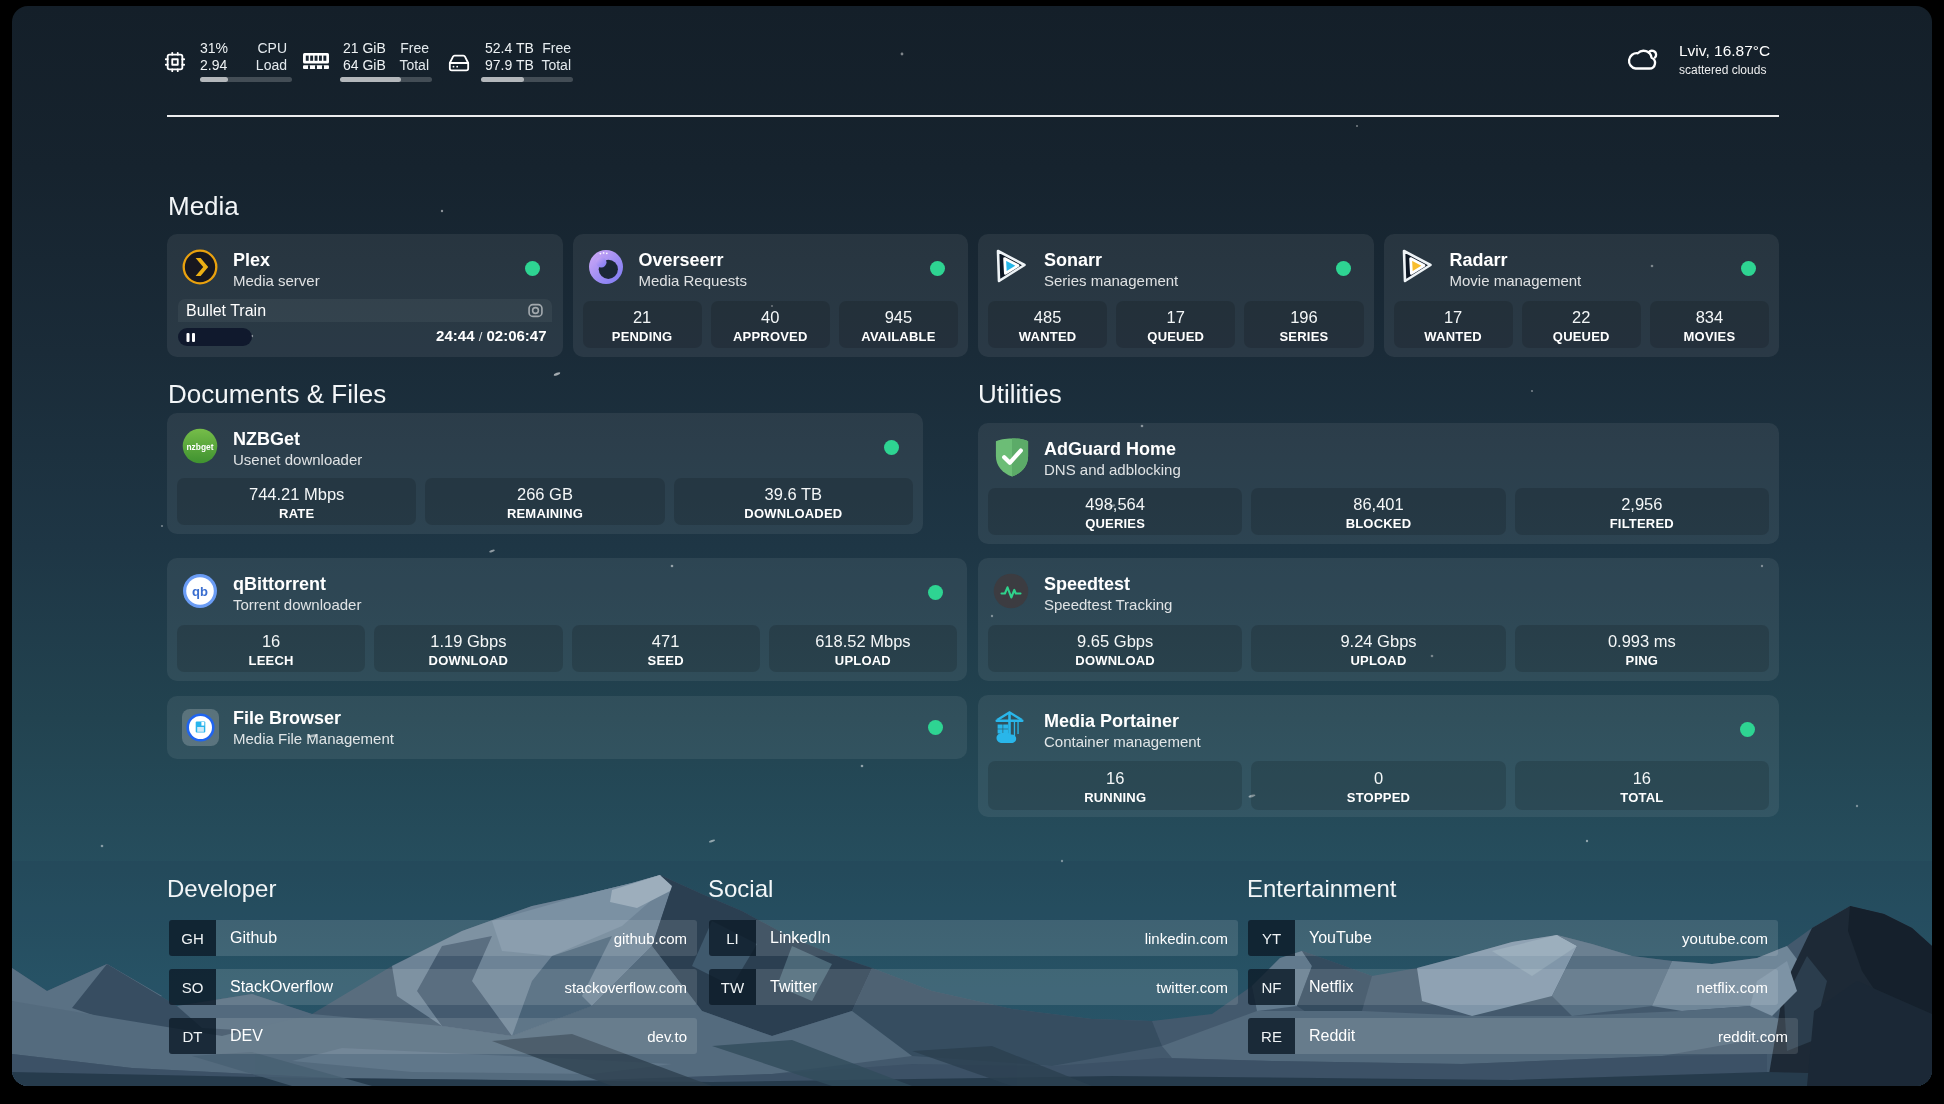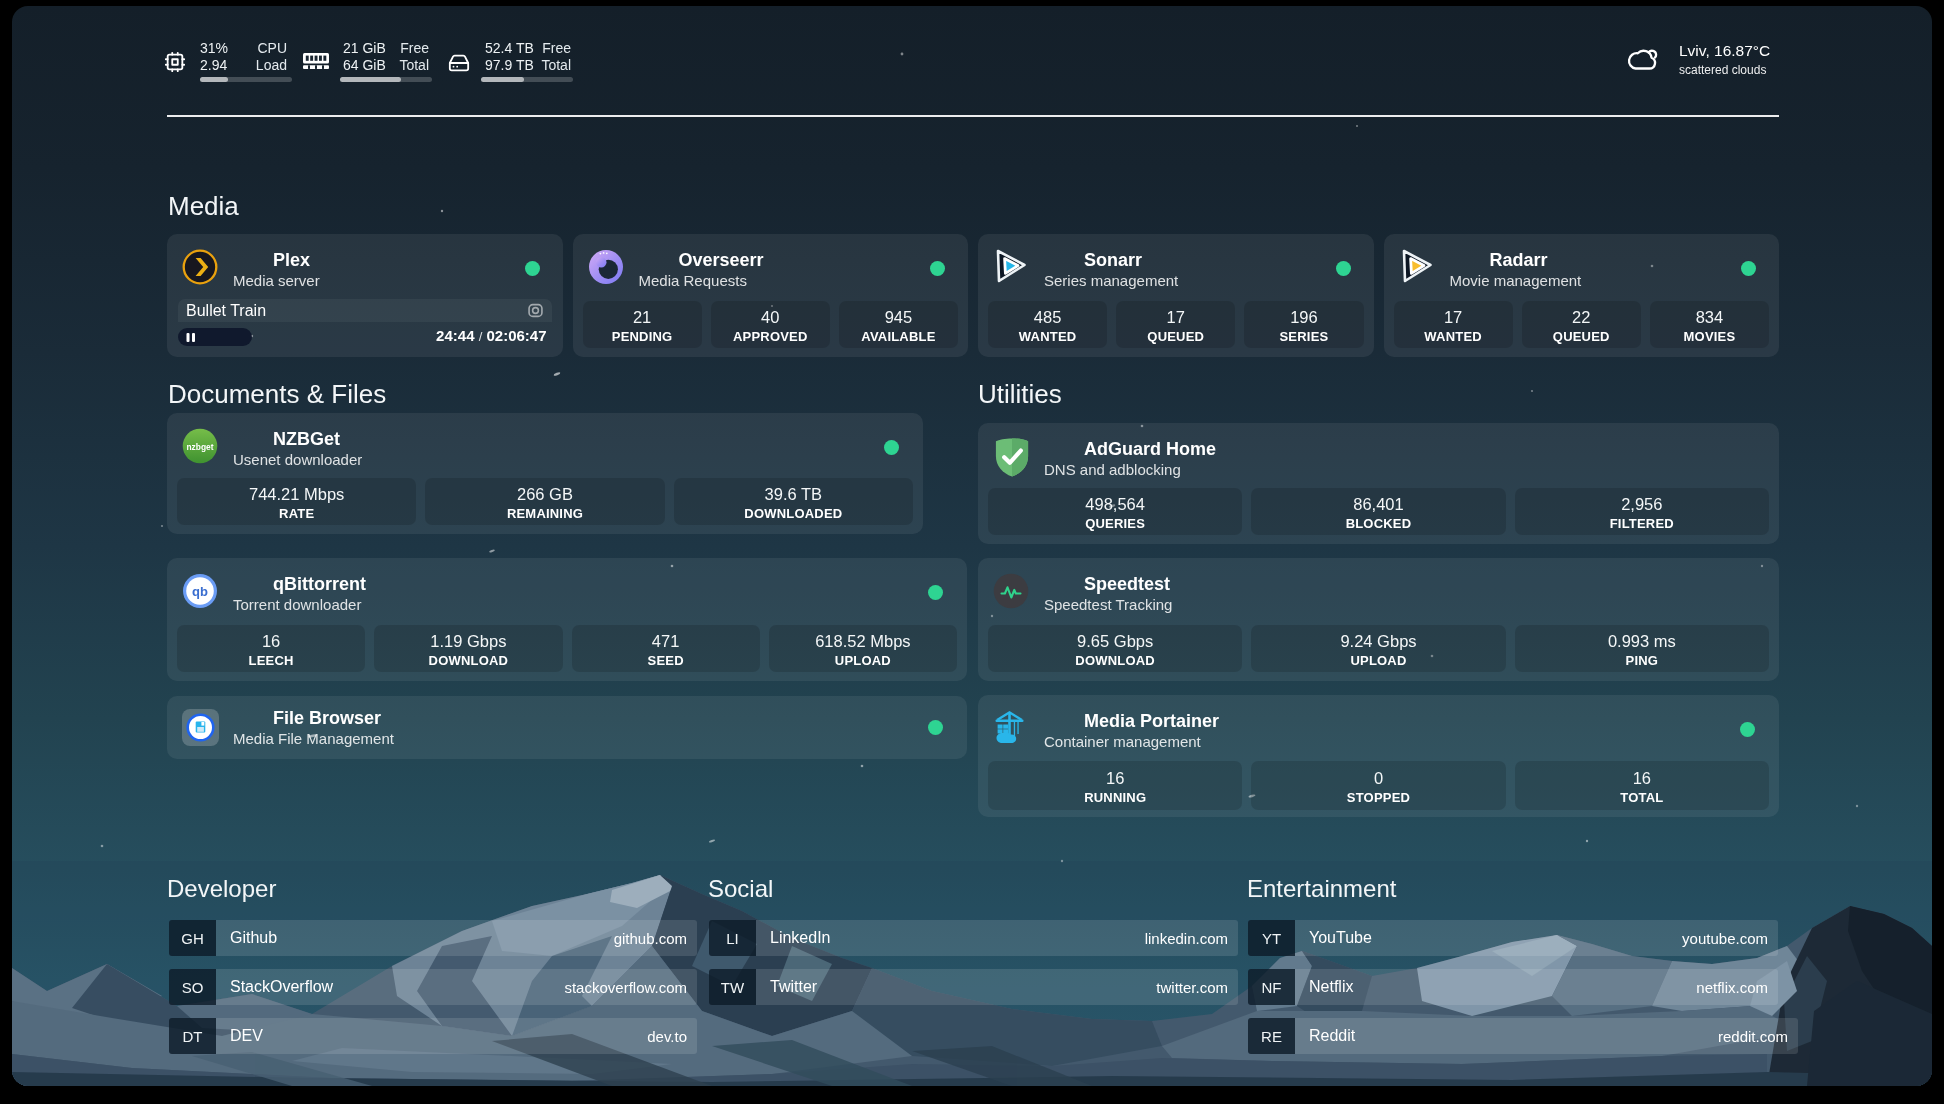--- a/index.html
+++ b/index.html
@@ -21,21 +21,21 @@
 .search .ph { position:absolute; left:16px; top:12px; font-size:15px; color:rgba(255,255,255,0.82); }
 .gbtn { position:absolute; right:8px; top:4px; width:45px; height:32px; border-radius:6px; background:rgba(255,255,255,0.15);
   color:#fff; font-size:15px; font-weight:600; text-align:center; line-height:32px; }
 
 .hr { position:absolute; left:155px; top:109px; width:1612px; height:2px; background:rgba(255,255,255,0.92); }
 
 .sech { position:absolute; font-size:26px; font-weight:500; color:#f3f6f8; }
 .bmh { position:absolute; font-size:24px; font-weight:500; color:#f3f6f8; }
 
 .card { position:absolute; border-radius:10px; background:rgba(255,255,255,0.07); }
-.card .t { position:absolute; left:66px; top:15px; font-size:18px; font-weight:600; color:#fff; line-height:23px;margin-left:40px; }
+.card .t { position:absolute; left:66px; top:15px; font-size:18px; font-weight:600; color:#fff; line-height:23px; }
 .card .s { position:absolute; left:66px; top:37px; font-size:15px; font-weight:400; color:rgba(255,255,255,0.85); line-height:19px; }
 .dot { position:absolute; width:15px; height:15px; border-radius:50%; background:#2ed492; top:27px; }
 .appic { position:absolute; left:15px; top:15px; }
 .stats { position:absolute; left:10px; right:10px; display:flex; gap:9px; }
 .box { flex:1; background:rgba(0,0,0,0.14); border-radius:7px; display:flex; flex-direction:column; justify-content:center; align-items:center; padding-top:3px; }
 .box .v { font-size:16.5px; color:#f4f7f8; line-height:21px; }
 .box .l { font-size:13px; font-weight:700; color:#fff; line-height:17px; letter-spacing:0.2px; }
 
 
 .bm { position:absolute; height:36px; border-radius:3px; overflow:hidden; display:flex; }

